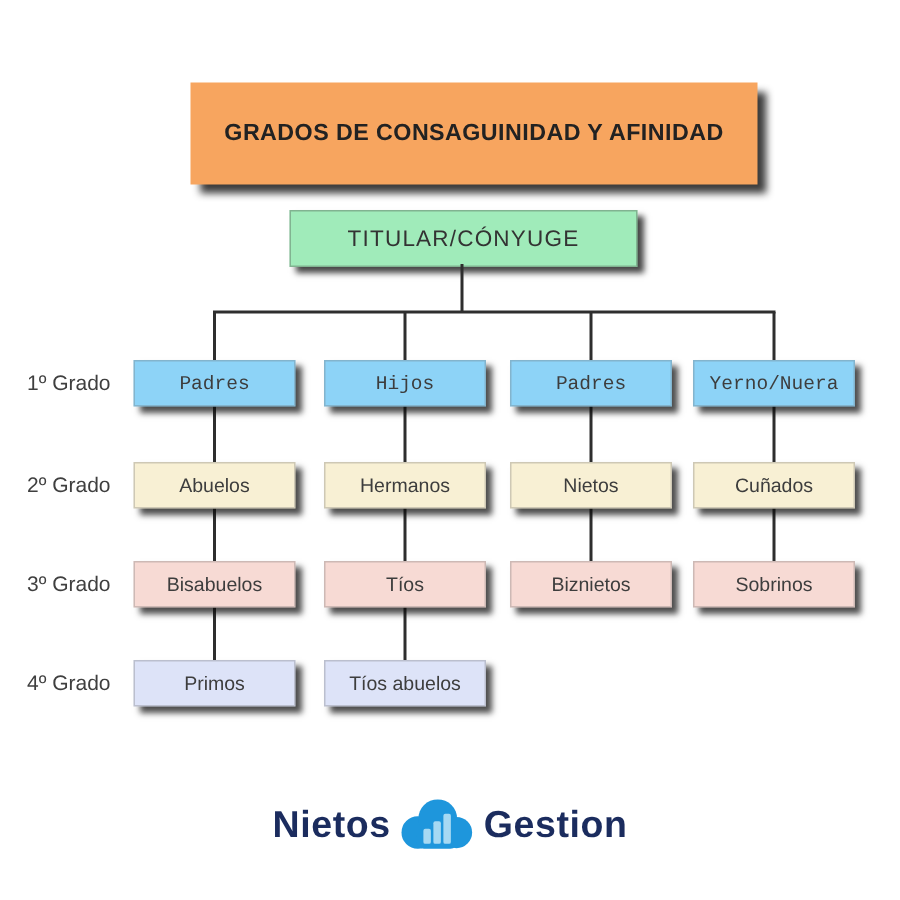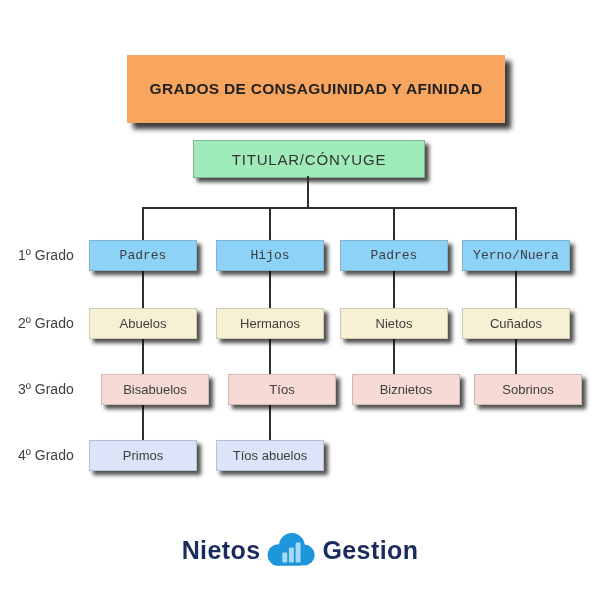--- a/index.html
+++ b/index.html
@@ -25,21 +25,21 @@
   .line{position:absolute;background:var(--line,#2E2E2E);}
   .node{
     position:absolute;width:108px;height:31px;
     border:1px solid rgba(110,110,110,0.30);
     box-shadow:4px 4px 4px rgba(10,10,10,0.72);
     display:flex;align-items:center;justify-content:center;
     font-size:13px;color:#3d3d3d;box-sizing:border-box;
   }
   .g1{background:var(--grade1,#8DD3F7);font-family:Liberation Mono, monospace;}
   .g2{background:var(--grade2,#F8F0D4);text-align:right;}
-  .g3{background:var(--grade3,#F7DAD4);margin-left:12px;}
+  .g3{background:var(--grade3,#F7DAD4);}
   .g4{background:var(--grade4,#DDE3F8);}
   .c1{left:89px;}  .c2{left:216px;}  .c3{left:340px;}  .c4{left:462px;}
   .r1{top:240px;}  .r2{top:308px;}  .r3{top:374px;}  .r4{top:440px;}
   .grade-label{
     position:absolute;left:18px;width:70px;height:31px;line-height:31px;
     font-size:14px;color:#3f3f3f;text-align:left;
   }
   .stem{width:2px;}
   .brand{
     position:absolute;left:0;top:528px;width:600px;height:44px;

